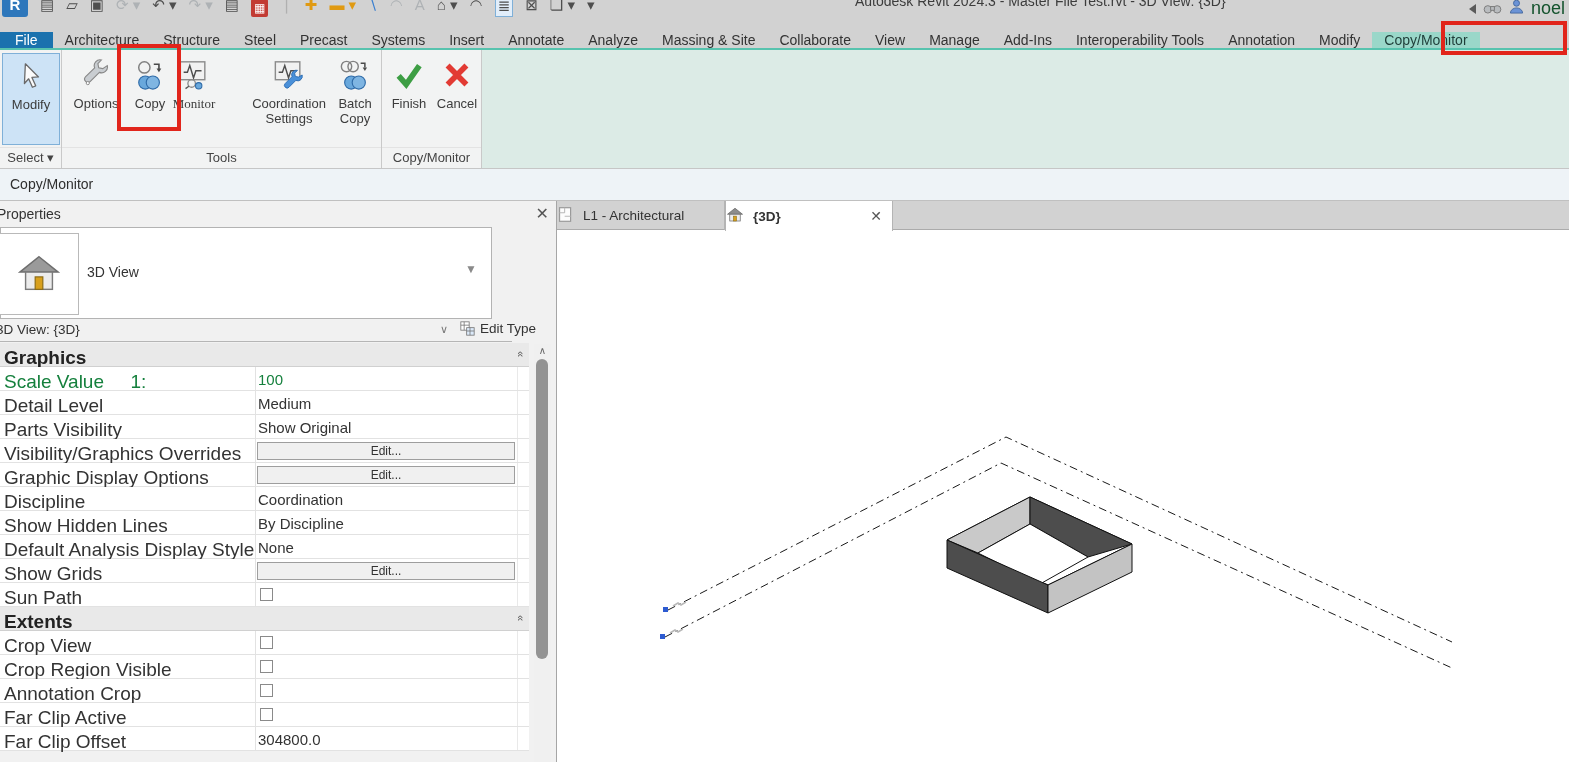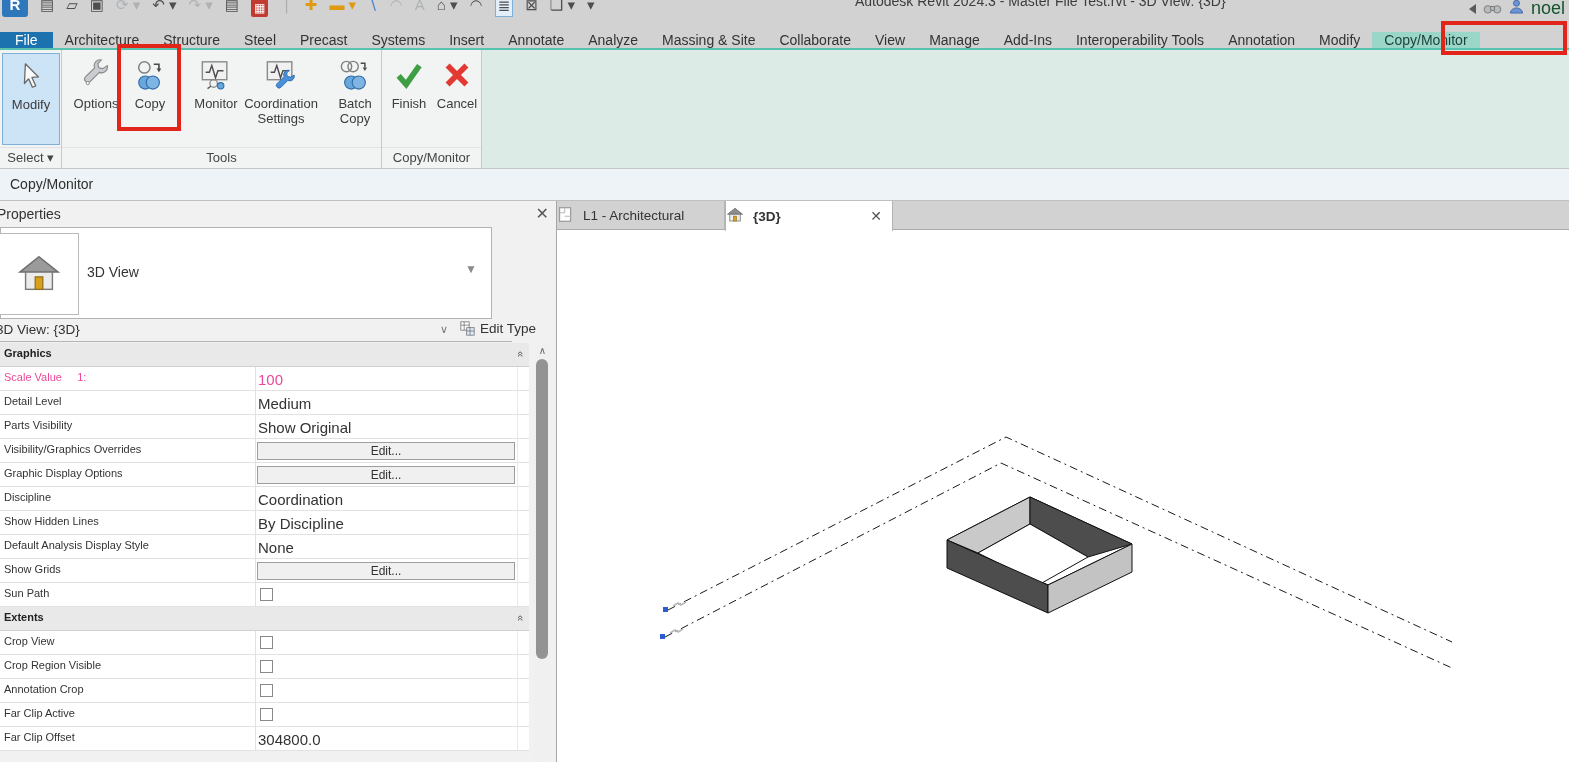--- a/index.html
+++ b/index.html
@@ -57,27 +57,27 @@
     display:flex; align-items:center; justify-content:center; }
   #type-label { position:absolute; left:86px; top:36px; font-size:14px; color:#333; }
   #type-dd { position:absolute; right:14px; top:34px; color:#8a8a8a; font-size:12px; }
   #inst-row { position:absolute; left:0; top:118px; width:557px; height:24px; }
   #inst-underline { position:absolute; left:0; top:22px; width:512px; border-bottom:1px solid #b5b5b5; }
   #inst-label { position:absolute; left:-4px; top:3px; font-size:13.5px; color:#333; white-space:nowrap; }
   #inst-dd { position:absolute; left:440px; top:4px; color:#777; font-size:11px; }
   #edit-type { position:absolute; left:460px; top:2px; display:flex; align-items:center; gap:5px; font-size:13.5px; color:#333; }
   #grid { position:absolute; left:0; top:142px; width:529px; }
   .prow { position:relative; width:529px; height:24px; background:#fff; border-bottom:1px solid #e2e2e2; }
-  .prow .plab { position:absolute; left:4px; top:4px; font-size:11px; color:#333; white-space:nowrap;text-align:center; }
+  .prow .plab { position:absolute; left:4px; top:4px; font-size:19px; color:#333; white-space:nowrap;text-align:center; }
   .prow .pval { position:absolute; left:258px; top:4px; font-size:15px; color:#333; white-space:nowrap; }
   .prow .vline { position:absolute; left:255px; top:0; height:100%; border-left:1px solid #e2e2e2; }
   .prow .vline2 { position:absolute; left:517px; top:0; height:100%; border-left:1px solid #e9e9e9; }
   .prow.sect { background:#e9e9e9; border-bottom:1px solid #d0d0d0; }
   .prow.sect .plab { font-weight:bold; color:#222; }
-  .prow.disabled .plab, .prow.disabled .pval { color:#ec4899; }
+  .prow.disabled .plab, .prow.disabled .pval { color:#15803d; }
   .sect-chev { position:absolute; right:6px; top:4px; color:#555; font-size:11px; transform:rotate(90deg); letter-spacing:-2px; }
   .pinput { position:absolute; left:255px; top:0; width:262px; height:24px; border:2px solid #000; background:#fff;
     font-size:13px; color:#111; padding:2px 0 0 4px; }
   .pbtn { position:absolute; left:257px; top:3px; width:258px; height:18px; background:#f0f0f0; border:1px solid #9e9e9e;
     font-size:12px; color:#333; text-align:center; line-height:16px; }
   .pcheck { position:absolute; left:260px; top:5px; width:13px; height:13px; background:#fff; border:1px solid #8a8a8a; }
   #pscroll { position:absolute; left:534px; top:143px; width:17px; height:418px; background:#f0f0f0; }
   #pscroll .up { text-align:center; color:#666; font-size:10px; line-height:14px; }
   #pscroll .thumb { position:absolute; left:2px; top:15px; width:12px; height:300px; background:#939393; border-radius:7px; }
 
@@ -193,33 +193,33 @@
             <svg viewBox="0 0 34 34" width="32" height="32">
               <circle cx="11" cy="9" r="6" fill="none" stroke="#808080" stroke-width="1.6"></circle>
               <path d="M21 5.5 h5.5 v5" fill="none" stroke="#4a4a4a" stroke-width="1.7"></path>
               <path d="M24 10 l2.5 4.2 2.5 -4.2 z" fill="#4a4a4a"></path>
               <circle cx="12" cy="25" r="7" fill="#69a8dc" stroke="#2f6ba8" stroke-width="1.2"></circle>
               <circle cx="20" cy="25" r="7" fill="#7fb5e2" stroke="#2f6ba8" stroke-width="1.2"></circle>
             </svg>
           </span>
           <span class="rlabel">Copy</span>
         </div>
-        <div class="rbtn" style="left: 126px; width: 56px;">
+        <div class="rbtn" style="left: 104px; width: 56px; font-family: Liberation Serif, serif;">
           <span class="ricon">
             <svg viewBox="0 0 34 34" width="32" height="32">
               <rect x="2.5" y="3" width="26" height="19" fill="#f1f1f1" stroke="#8b8b8b" stroke-width="1.5"></rect>
               <path d="M6 14 h4 l2.5 -7 l4 13 l2.5 -7.5 h6" fill="none" stroke="#4e4e4e" stroke-width="1.5"></path>
               <circle cx="14.5" cy="26" r="4" fill="none" stroke="#8a8a8a" stroke-width="1.4"></circle>
               <path d="M11.5 29 l-3.5 2.5" stroke="#555" stroke-width="1.4" fill="none"></path>
               <circle cx="22" cy="28.5" r="3.4" fill="#69a8dc" stroke="#2f6ba8" stroke-width="1.1"></circle>
             </svg>
           </span>
           <span class="rlabel">Monitor</span>
         </div>
-        <div class="rbtn" style="left: 172px; width: 94px;">
+        <div class="rbtn" style="left: 180px; width: 94px;">
           <span class="ricon">
             <svg viewBox="0 0 34 34" width="32" height="32">
               <rect x="2.5" y="3" width="26" height="19" fill="#f1f1f1" stroke="#8b8b8b" stroke-width="1.5"></rect>
               <path d="M6 14 h4 l2.5 -7 l4 13 l2.5 -7.5 h6" fill="none" stroke="#4e4e4e" stroke-width="1.5"></path>
               <path d="M31 17 a5 5 0 0 1 -6.8 5.8 L17 30 a2.8 2.8 0 1 1 -4 -4 l7.2 -7.2 a5 5 0 0 1 5.8 -6.8 L23 15 l0.7 3.5 L27 19.2 Z" fill="#4a90d9" stroke="#2d6db3" stroke-width="1"></path>
             </svg>
           </span>
           <span class="rlabel">Coordination Settings</span>
         </div>
         <div class="rbtn" style="left: 268px; width: 50px;">

